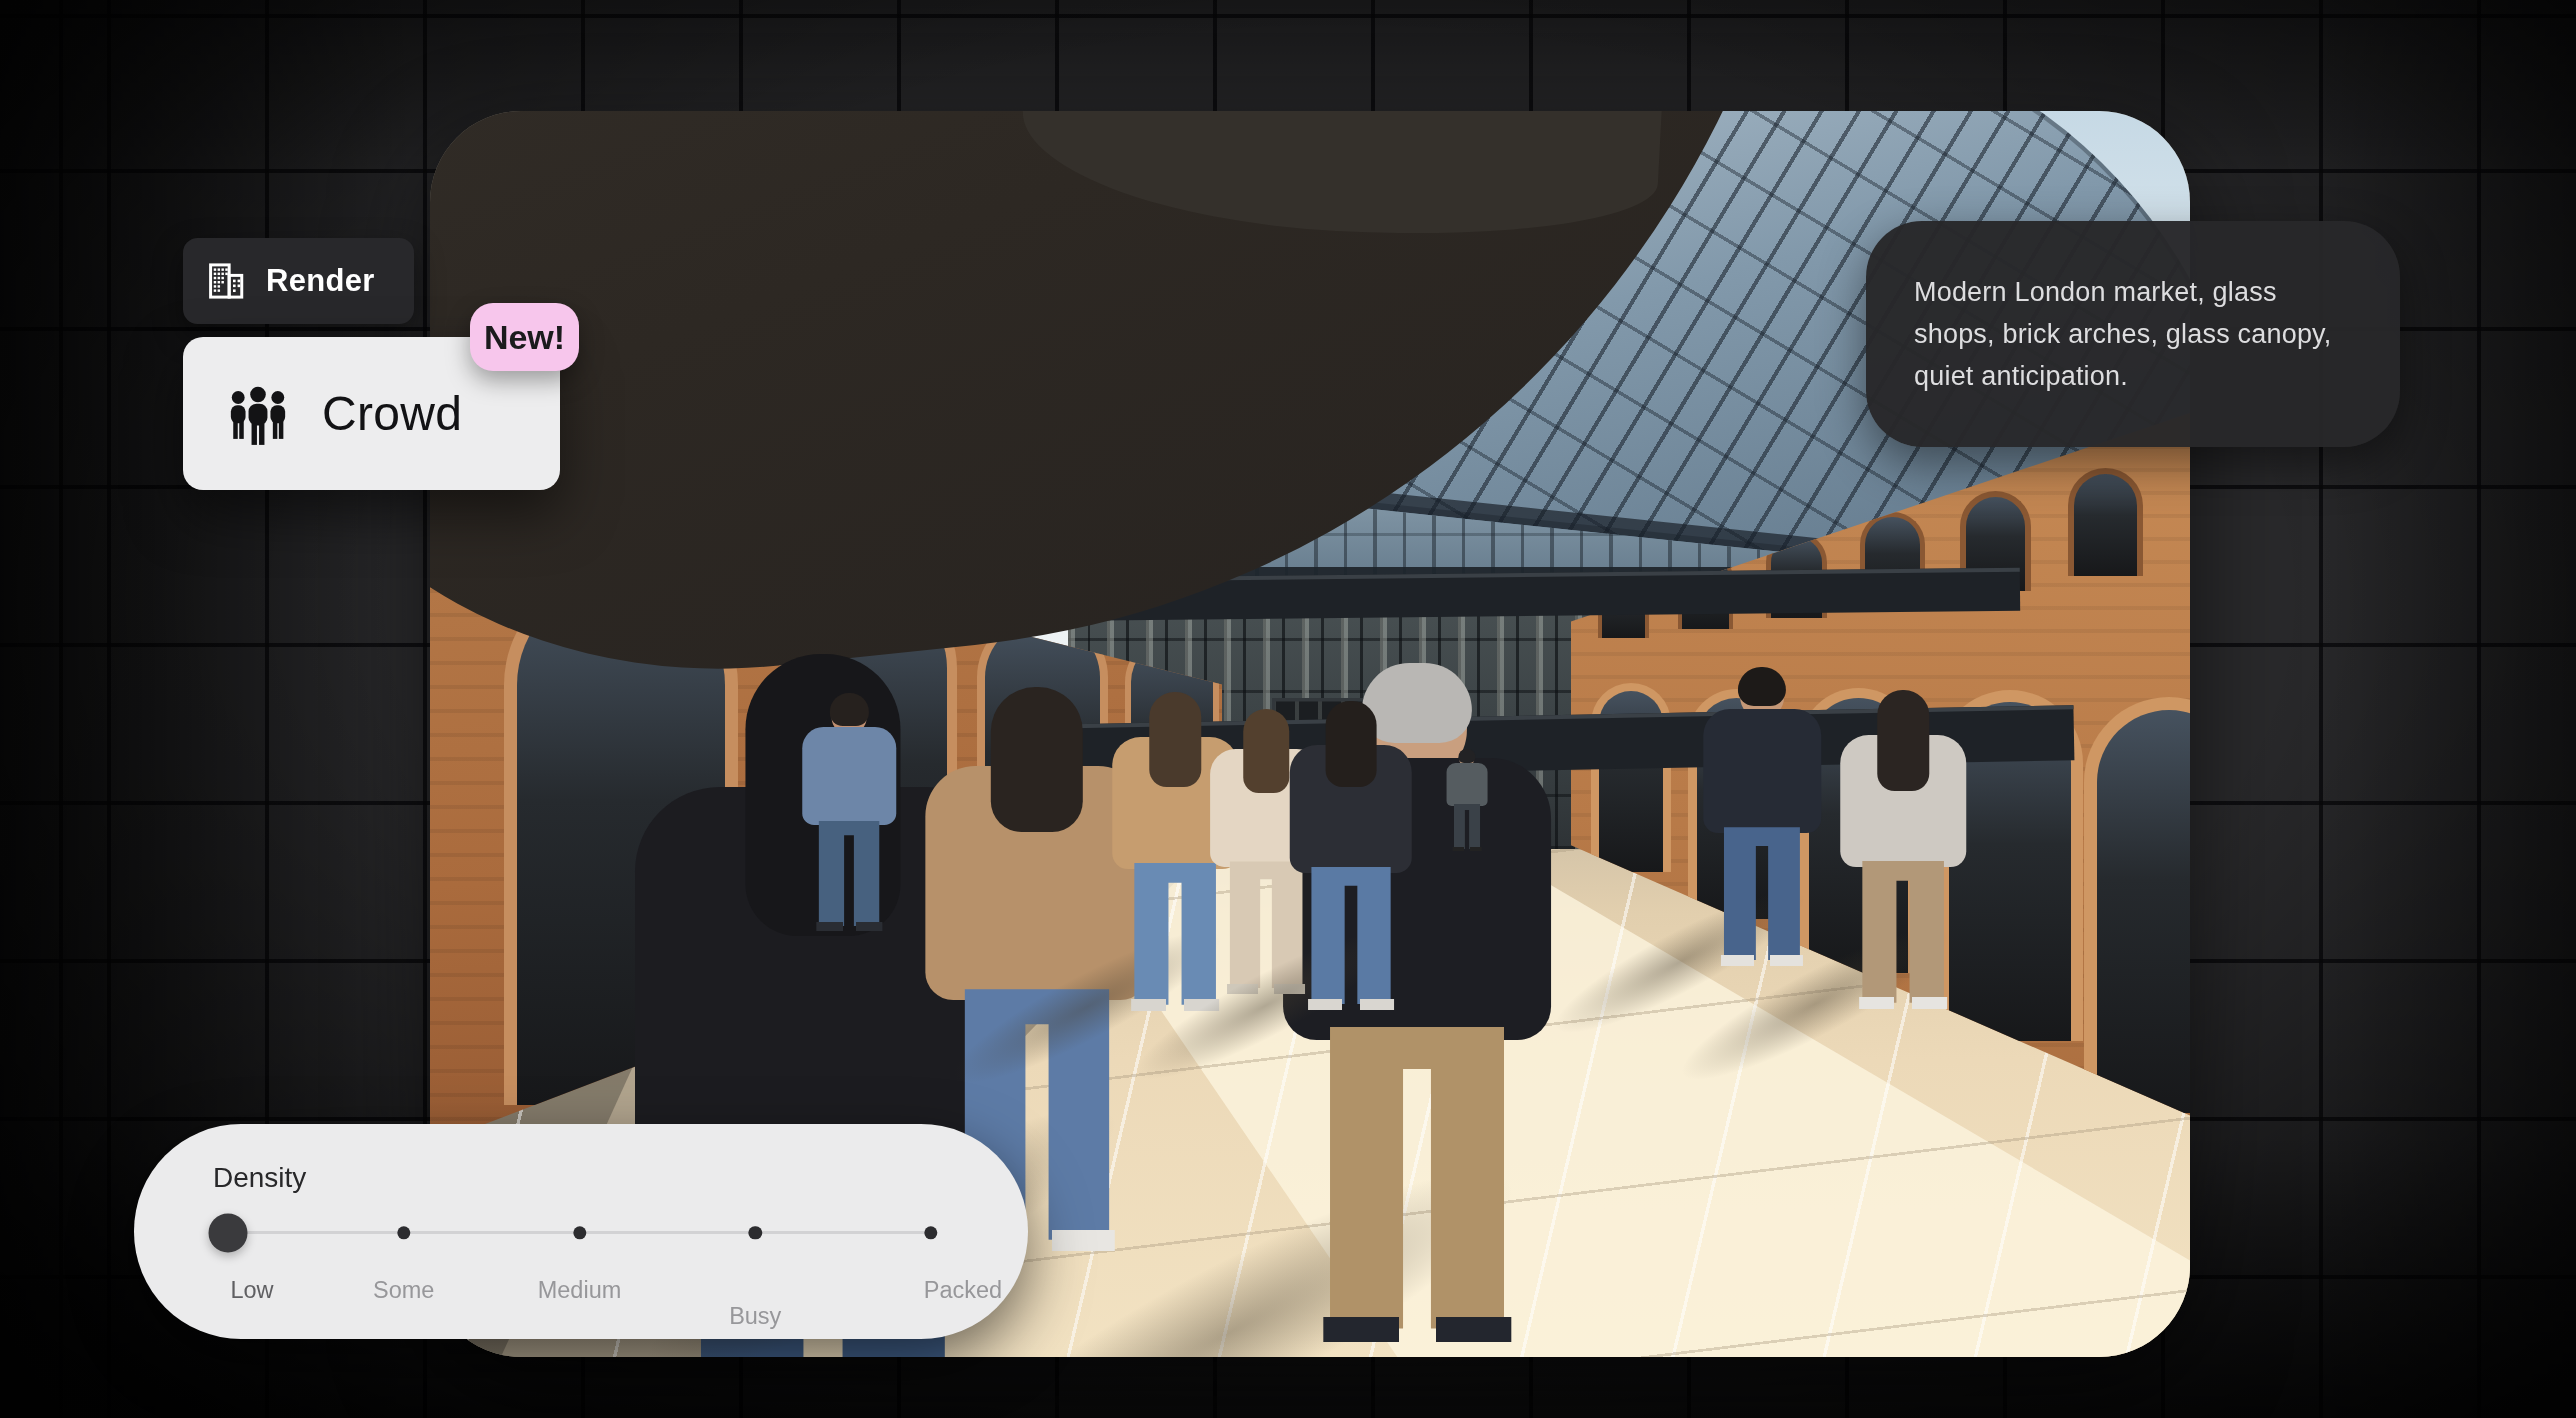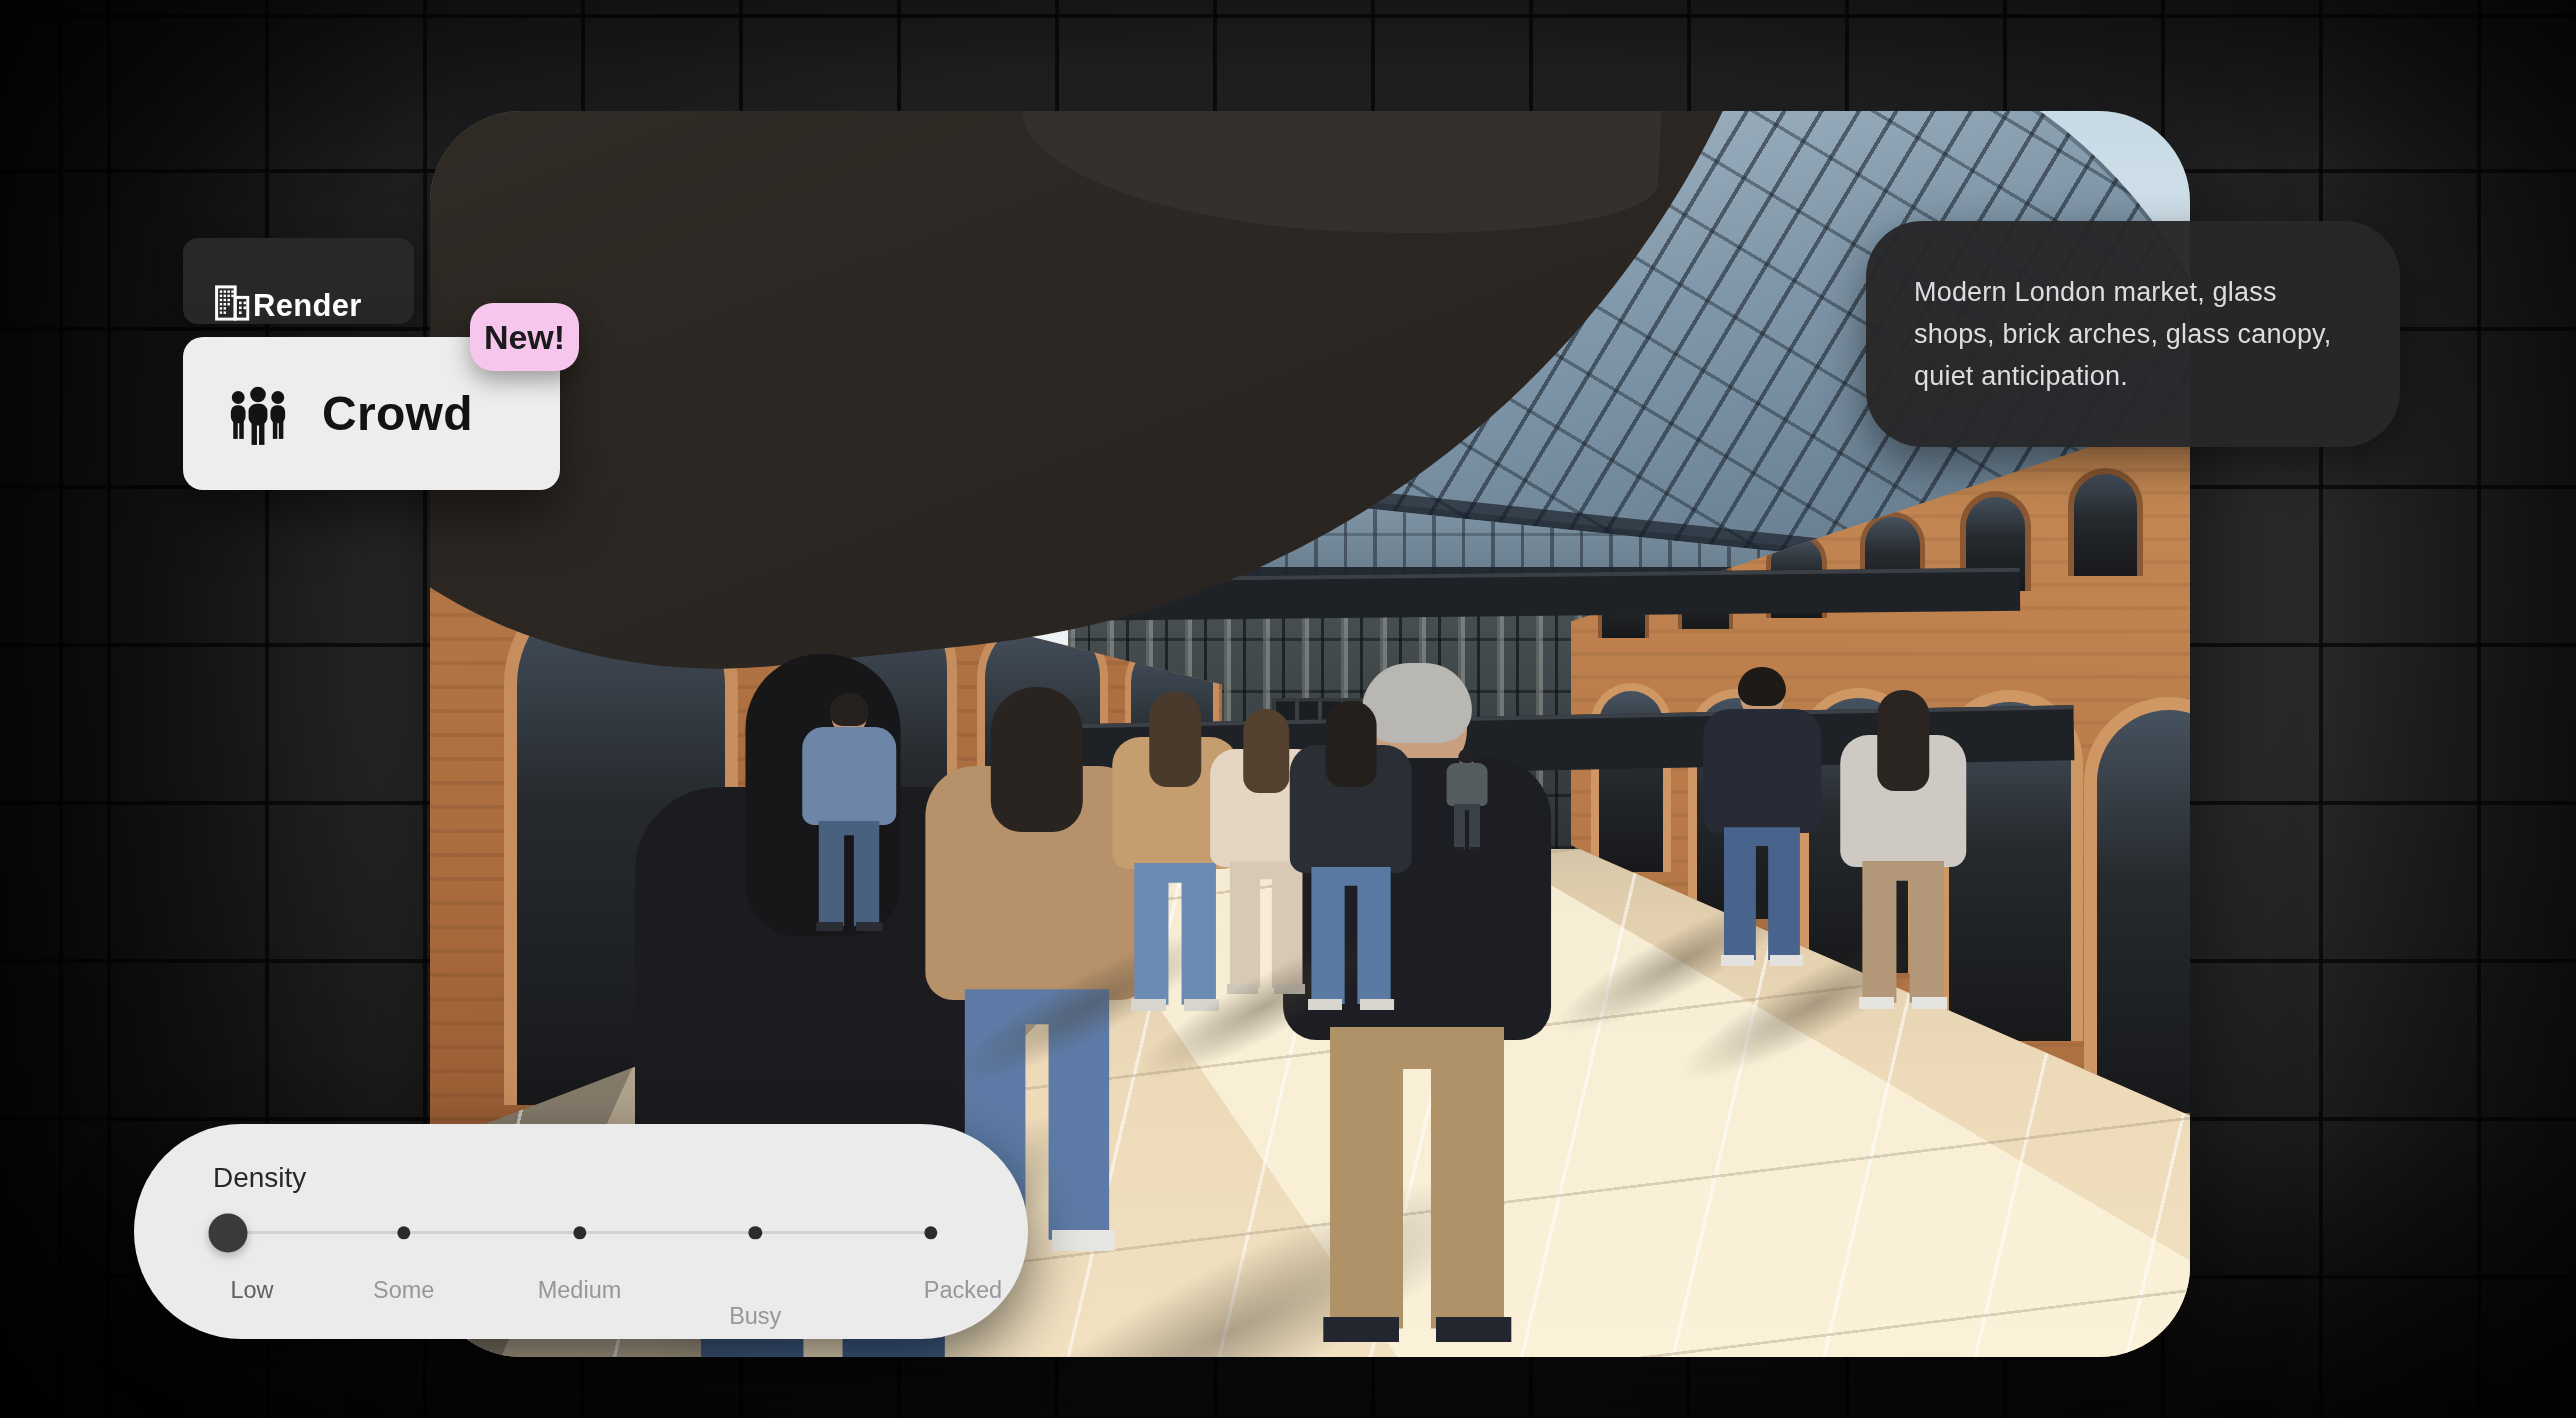--- a/index.html
+++ b/index.html
@@ -100,30 +100,30 @@
     width:calc(var(--h)*.26);height:calc(var(--h)*.45);background:var(--pants);
     clip-path:polygon(0 0,100% 0,100% 100%,58% 100%,58% 14%,42% 14%,42% 100%,0 100%);}
   .person .shoes{position:absolute;left:50%;top:calc(var(--h)*.963);transform:translateX(-50%);
     width:calc(var(--h)*.28);height:calc(var(--h)*.037);
     background:linear-gradient(90deg,var(--shoe) 0 40%,transparent 40% 60%,var(--shoe) 60%);}
   .pshadow{position:absolute;transform:translate(-50%,-50%) rotate(-28deg);border-radius:50%;
     background:radial-gradient(closest-side, rgba(70,62,48,.4), rgba(70,62,48,0));}
 
   
   .chip-render{position:absolute;left:183px;top:238px;width:231px;height:86px;z-index:4;
-    background:#28282b;border-radius:14.8px;display:flex;align-items:flex-end;
-    padding-left:28px;box-sizing:border-box;box-shadow:0 12px 30px rgba(0,0,0,.45);cursor:pointer;}
+    background:#28282b;border-radius:14.8px;display:flex;align-items:center;gap:19px;
+    padding-left:22px;box-sizing:border-box;box-shadow:0 12px 30px rgba(0,0,0,.45);cursor:pointer;}
   .chip-render svg{width:42px;height:42px;flex:0 0 auto;}
   .chip-render .lbl{color:#fff;font-size:31px;font-weight:600;letter-spacing:0.3px;}
 
   .card-crowd{position:absolute;left:183px;top:337px;width:377px;height:153px;z-index:4;
     background:#ededee;border-radius:20px;display:flex;align-items:center;gap:28px;
     padding-left:39px;box-sizing:border-box;box-shadow:0 23.5px 54px rgba(0,0,0,.5);cursor:pointer;}
   .card-crowd svg{width:72px;height:64px;flex:0 0 auto;color:#131315;}
-  .card-crowd .lbl{color:#131315;font-size:48px;font-weight:700;letter-spacing:0.3px;}
+  .card-crowd .lbl{color:#131315;font-size:48px;font-weight:400;letter-spacing:0.3px;}
 
   .badge-new{position:absolute;left:470px;top:303px;width:109px;height:68px;z-index:5;
     background:#f7c6ec;border-radius:23px;display:flex;align-items:center;justify-content:center;
     color:#1b1b1d;font-size:34px;font-weight:700;box-shadow:0 9.4px 23.5px rgba(0,0,0,.35);}
 
   .bubble{position:absolute;left:1866px;top:221px;width:534px;z-index:4;box-sizing:border-box;
     background:rgba(39,39,41,.97);border-radius:56px;padding:50px 44px 50px 48px;
     color:#dddddf;font-size:27px;line-height:42px;font-weight:400;letter-spacing:0.2px;
     box-shadow:0 17px 47px rgba(0,0,0,.45);}
 

